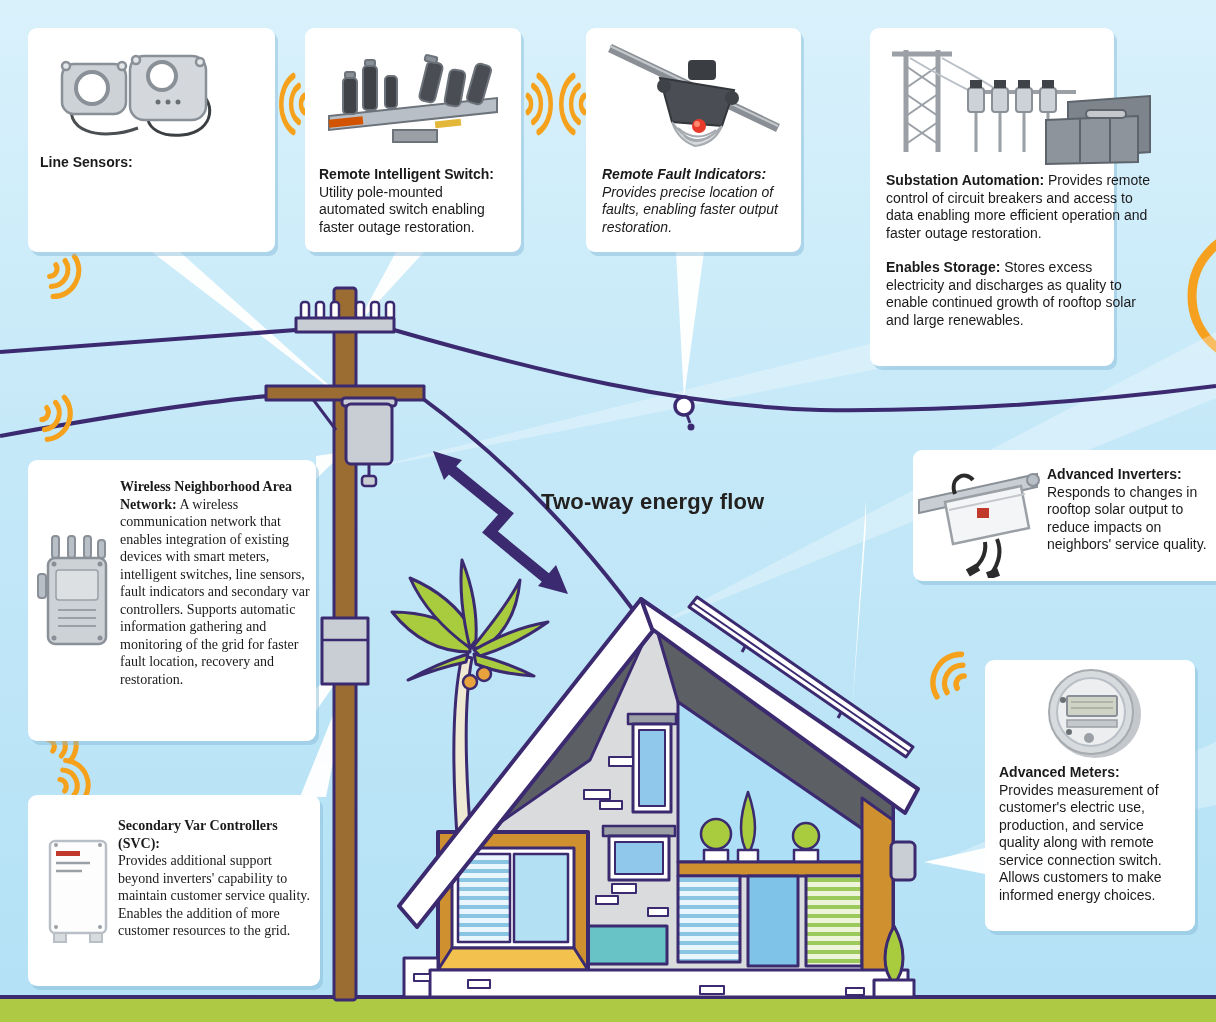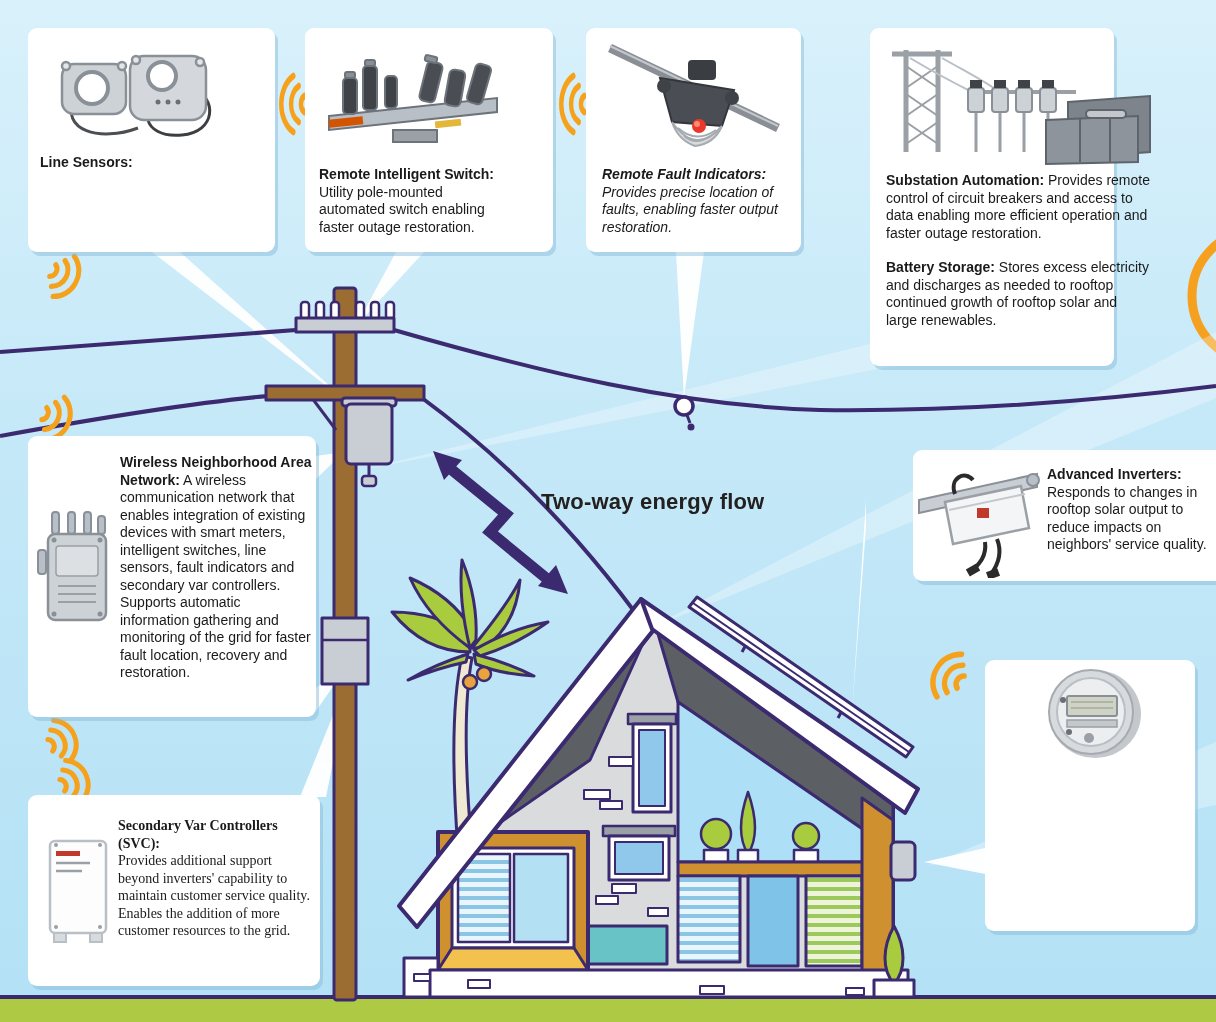--- a/index.html
+++ b/index.html
@@ -259,21 +259,21 @@
       </g>
       <circle cx="116" cy="66" r="2.5" fill="#6b7075"></circle>
         <circle cx="126" cy="66" r="2.5" fill="#6b7075"></circle>
         <circle cx="136" cy="66" r="2.5" fill="#6b7075"></circle>
     </svg>
     <div class="txt" style="left:12px;top:126px;width:194px;">
       <div class="t">Line Sensors:</div>
     </div>
   </div>
 
-  <div class="card" style="left:305px;top:28px;width:216px;height:224px;padding-left:32px;">
+  <div class="card" style="left:305px;top:28px;width:216px;height:224px;">
     <svg class="img" style="left:10px;top:8px;" width="196" height="122" viewBox="0 0 196 122">
       <g stroke="#6d737a" stroke-width="2">
         <polygon points="14,80 182,62 182,76 14,94" fill="#b9bfc6"></polygon>
         <rect x="78" y="94" width="44" height="12" fill="#9aa0a6"></rect>
         <g fill="#3f4348">
           <rect x="28" y="42" width="14" height="36" rx="4"></rect>
           <rect x="48" y="30" width="14" height="44" rx="4"></rect>
           <rect x="70" y="40" width="12" height="32" rx="4"></rect>
         </g>
         <g fill="#4a4e54">
@@ -342,26 +342,26 @@
         <polygon points="188,66 270,60 270,116 188,122" fill="#7d848c"></polygon>
         <polygon points="166,84 258,80 258,126 166,128" fill="#8d949c"></polygon>
         <line x1="200" y1="82" x2="200" y2="126"></line>
           <line x1="230" y1="81" x2="230" y2="126"></line>
         <rect x="206" y="74" width="40" height="8" rx="4" fill="#c4c8cc"></rect>
       </g>
     </svg>
     <div class="txt" style="left:16px;top:144px;width:266px;">
       <p class="para"><b>Substation Automation:</b>
         <span>Provides remote control of circuit breakers and access to data enabling more efficient operation and faster outage restoration.</span></p>
-      <p class="para"><b>Battery Storage:</b>
-        <span>Stores excess electricity and discharges as needed to rooftop continued growth of rooftop solar and large renewables.</span></p>
-    </div>
-  </div>
-
-  <div class="card" style="left:28px;top:436px;width:288px;height:281px;">
+      <p class="para"><b>Enables Storage:</b>
+        <span>Stores excess electricity and discharges as quality to enable continued growth of rooftop solar and large renewables.</span></p>
+    </div>
+  </div>
+
+  <div class="card" style="left:28px;top:460px;width:288px;height:281px;font-family:Liberation Serif, serif;">
     <svg class="img" style="left:6px;top:70px;" width="84" height="124" viewBox="0 0 84 124">
       <g fill="#b9bfc6" stroke="#8a9097" stroke-width="2">
         <rect x="18" y="6" width="7" height="22" rx="3"></rect>
           <rect x="34" y="6" width="7" height="22" rx="3"></rect>
         <rect x="50" y="6" width="7" height="22" rx="3"></rect>
           <rect x="64" y="10" width="7" height="18" rx="3"></rect>
         <rect x="4" y="44" width="8" height="24" rx="3"></rect>
       </g>
       <rect x="14" y="28" width="58" height="86" rx="7" fill="#cdd2d6" stroke="#8a9097" stroke-width="2.5"></rect>
       <rect x="22" y="40" width="42" height="30" rx="3" fill="#dde0e3" stroke="#9aa0a6" stroke-width="1.5"></rect>
@@ -419,15 +419,19 @@
       <ellipse cx="62" cy="50" rx="46" ry="44" fill="#c4c8cc"></ellipse>
       <circle cx="58" cy="48" r="42" fill="#d8dbdd" stroke="#a6abb0" stroke-width="2"></circle>
       <circle cx="58" cy="48" r="34" fill="#eceeef" stroke="#b9bfc6" stroke-width="2"></circle>
       <rect x="34" y="32" width="50" height="20" rx="2" fill="#cfd3c6" stroke="#8a9097" stroke-width="2"></rect>
       <path d="M38,38 h42 M38,44 h42" stroke="#a6ab9d" stroke-width="1.5"></path>
       <rect x="34" y="56" width="50" height="7" fill="#c4c8cb" stroke="#9aa0a6" stroke-width="1.5"></rect>
       <circle cx="56" cy="74" r="5" fill="#9aa0a6"></circle>
       <circle cx="36" cy="68" r="3" fill="#6b7075"></circle>
         <circle cx="30" cy="36" r="3" fill="#6b7075"></circle>
     </svg>
+    <div class="txt" style="left:14px;top:104px;width:182px;">
+      <div class="t">Advanced Meters:</div>
+      <div class="b">Provides measurement of customer's electric use, production, and service quality along with remote service connection switch. Allows customers to make informed energy choices.</div>
+    </div>
   </div>
 
 </div>
 
 </body></html>

